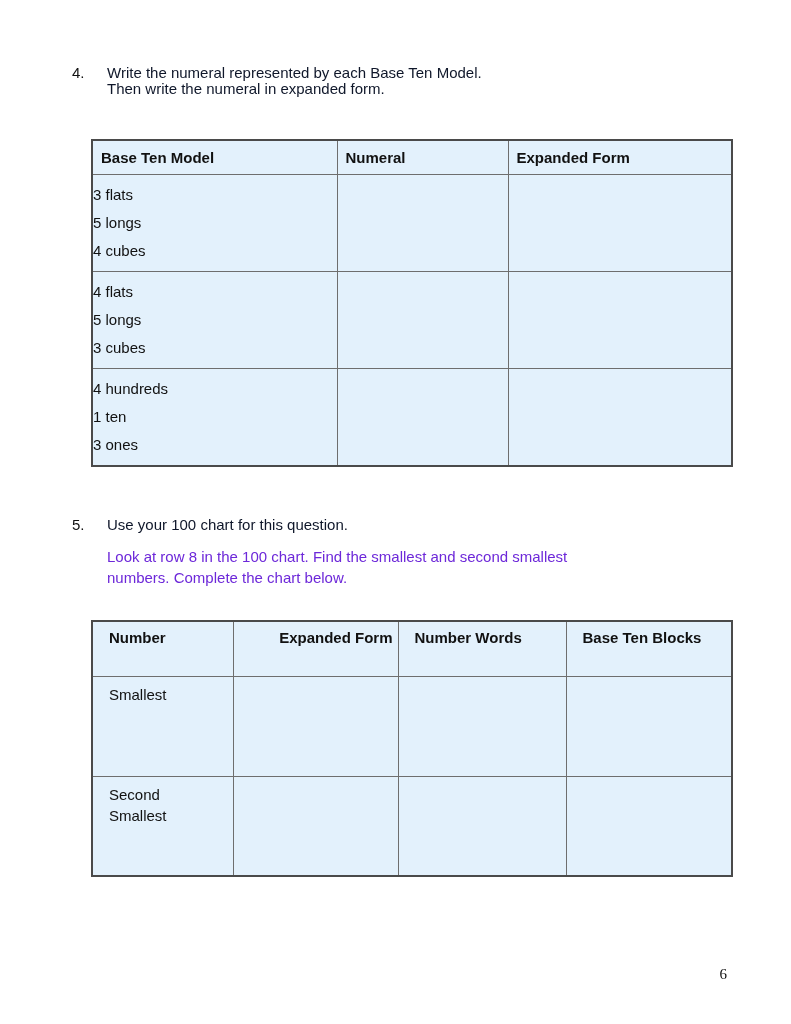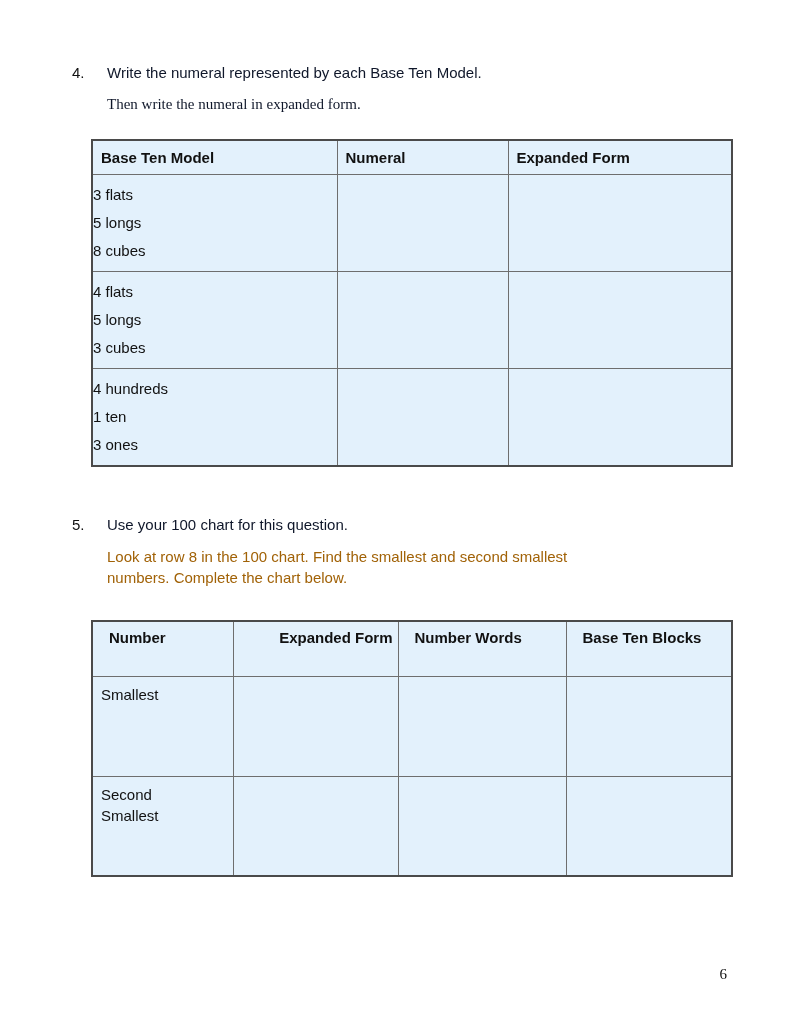--- a/index.html
+++ b/index.html
@@ -29,21 +29,21 @@
     font-size: 15px;
     color: #0f172a;
     white-space: nowrap;
   }
   .q-para {
     position: absolute;
     left: 107px;
     width: 590px;
     font-size: 15px;
     line-height: 21px;
-    color: #a16207;
+    color: #6d28d9;
   }
 
   
   table.ws {
     position: absolute;
     left: 91px;
     border-collapse: collapse;
     table-layout: fixed;
     border: 2px solid #4a4a4a;
     background: #e3f1fc;
@@ -77,61 +77,61 @@
   #table2 th {
     height: 55px;
     padding: 7px 16px;
     vertical-align: top;
   }
   #table2 td {
     height: 100px;
     padding: 7px 8px;
     vertical-align: top;
   }
-  #table2 .cell-line { line-height: 21px; }
+  #table2 .cell-line { line-height: 21px; margin-left: 8px; }
   #table2 th.align-right { text-align: right; padding-right: 5px; }
 
   
   .page-number {
     position: absolute;
     top: 966px;
     right: 64px;
     font-family: "Liberation Serif", "DejaVu Serif", serif;
     font-size: 15px;
     color: #111111;
   }
 </style>
 </head>
 <body>
 
 <div class="page">
 
   <div class="q-number" style="top:64px;">4.</div>
   <div class="q-line" style="top:64px;">Write the numeral represented by each Base Ten Model.</div>
-  <div class="q-line" style="top:96px;font-family:Liberation Serif, serif;">Then write the numeral in expanded form.</div>
+  <div class="q-line" style="top:80px;">Then write the numeral in expanded form.</div>
 
   <table class="ws" id="table1">
     <colgroup>
       <col style="width:245px;">
       <col style="width:171px;">
       <col style="width:224px;">
     </colgroup>
     <thead>
       <tr>
         <th>Base Ten Model</th>
         <th>Numeral</th>
         <th>Expanded Form</th>
       </tr>
     </thead>
     <tbody>
       <tr>
         <td>
           <div class="cell-line">3 flats</div>
           <div class="cell-line">5 longs</div>
-          <div class="cell-line">8 cubes</div>
+          <div class="cell-line">4 cubes</div>
         </td>
         <td></td>
         <td></td>
       </tr>
       <tr>
         <td>
           <div class="cell-line">4 flats</div>
           <div class="cell-line">5 longs</div>
           <div class="cell-line">3 cubes</div>
         </td>

